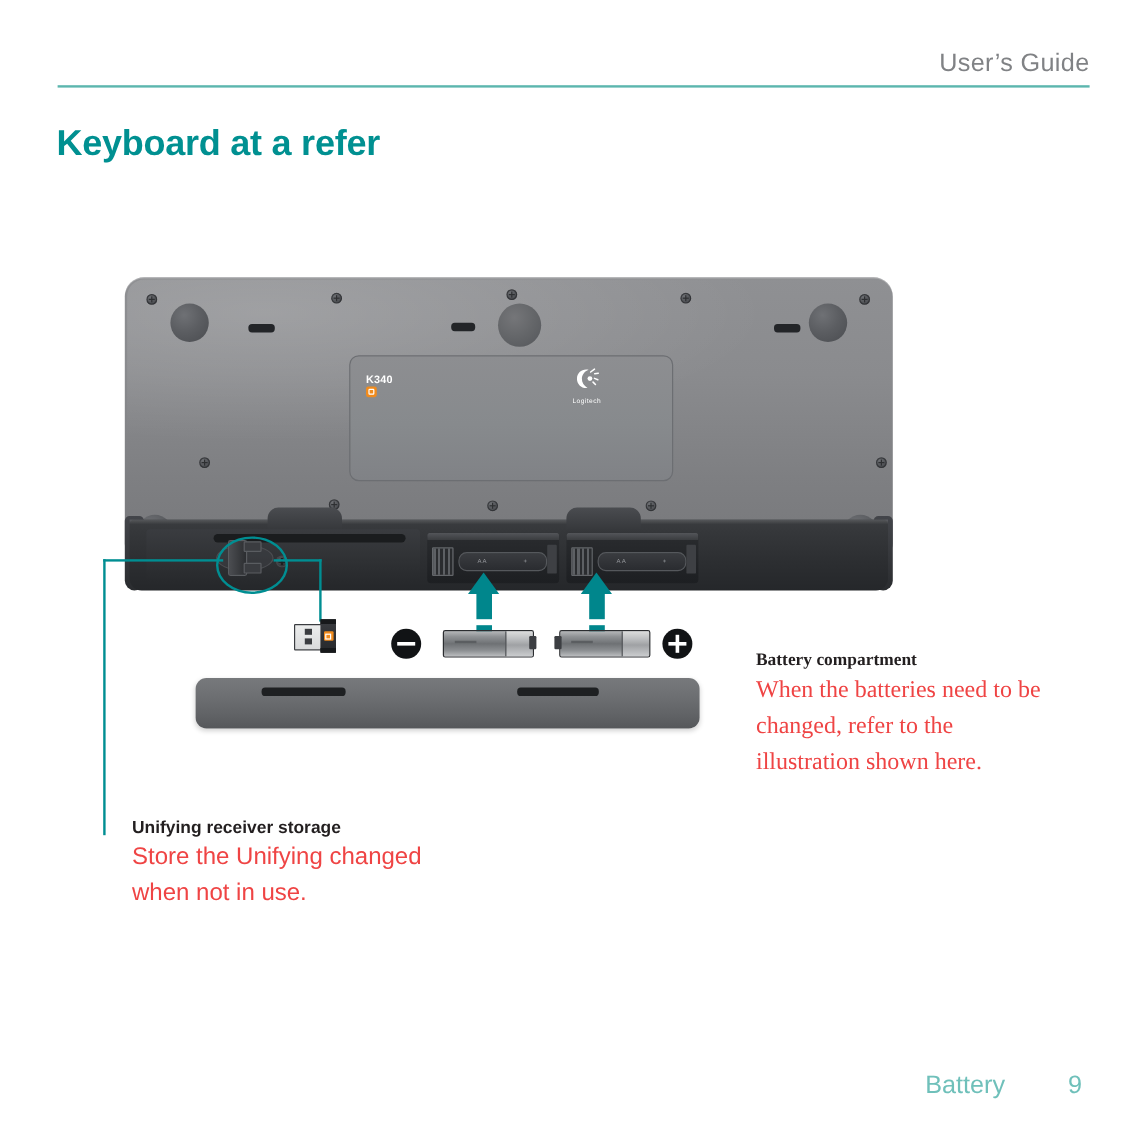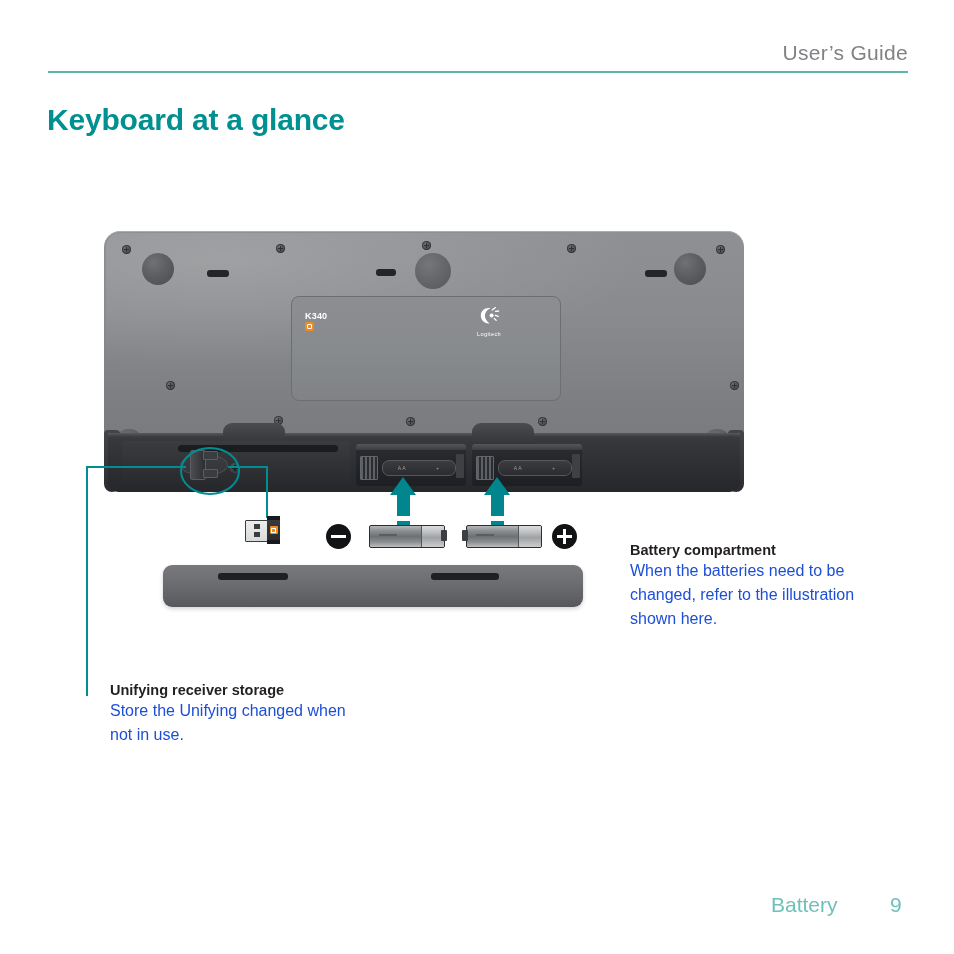--- a/index.html
+++ b/index.html
@@ -494,25 +494,25 @@
     position: absolute;
     font-family: "Liberation Sans", sans-serif;
   }
   .note-title {
     font-size: 14.5px;
     font-weight: bold;
     color: #231f20;
     margin-bottom: 1px;
   }
   .note-body {
-    font-size: 16px;
-    color: #1d4ed8;
+    font-size: 20px;
+    color: #ef4444;
     line-height: 1.5;
   }
-  #note-battery { left: 630px; top: 542px; width: 250px; }
+  #note-battery { left: 630px; top: 542px; width: 250px; font-family: Liberation Serif, serif; }
   #note-receiver { left: 110px; top: 682px; width: 260px; }
 
   
   #footer-lang {
     position: absolute;
     left: 771px;
     top: 893px;
     font-size: 21px;
     color: #6fc0ba;
   }
@@ -523,21 +523,21 @@
     font-size: 21px;
     color: #6fc0ba;
   }
 </style>
 </head>
 <body>
 
 <div id="header-title">User’s Guide</div>
 <div id="header-rule"></div>
 
-<h1 id="page-title" style="margin:0;">Keyboard at a glance</h1>
+<h1 id="page-title" style="margin:0;">Keyboard at a refer</h1>
 
 <div id="figure">
 
   <div id="keyboard-bottom">
     <div class="kb-shell"></div>
 
     <div class="screw" style="left:18px;  top:14px;"></div>
     <div class="screw" style="left:172px; top:13px;"></div>
     <div class="screw" style="left:318px; top:10px;"></div>
     <div class="screw" style="left:463px; top:13px;"></div>

